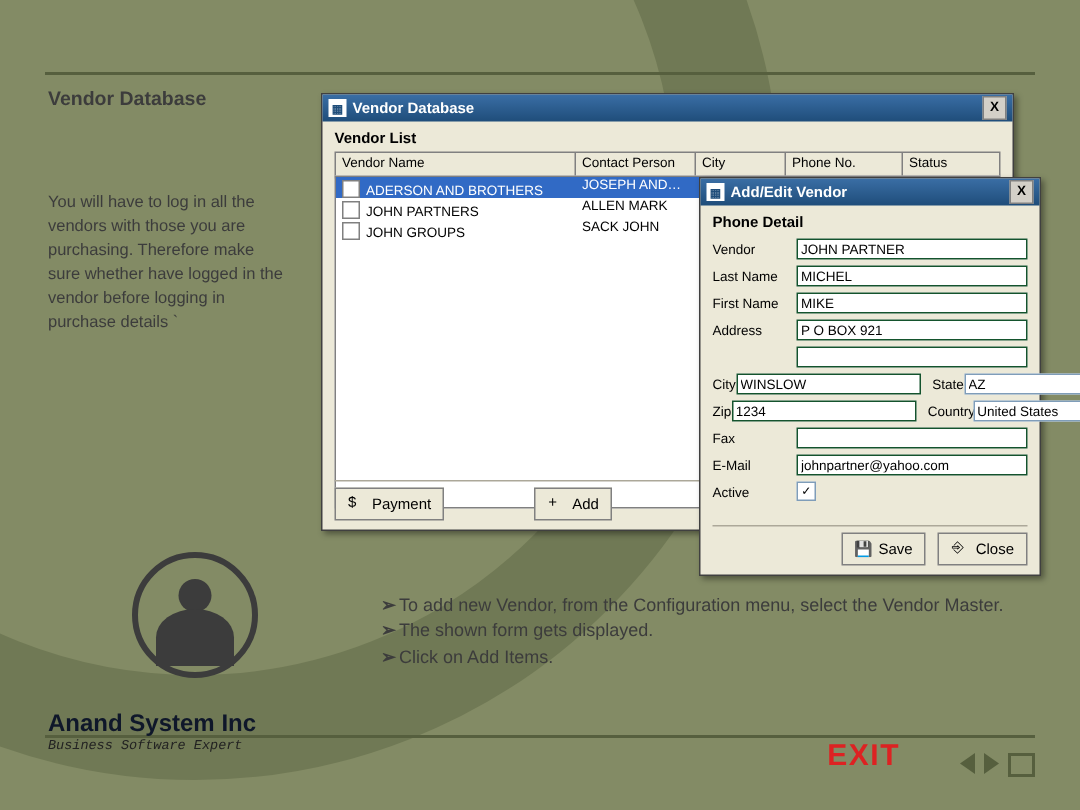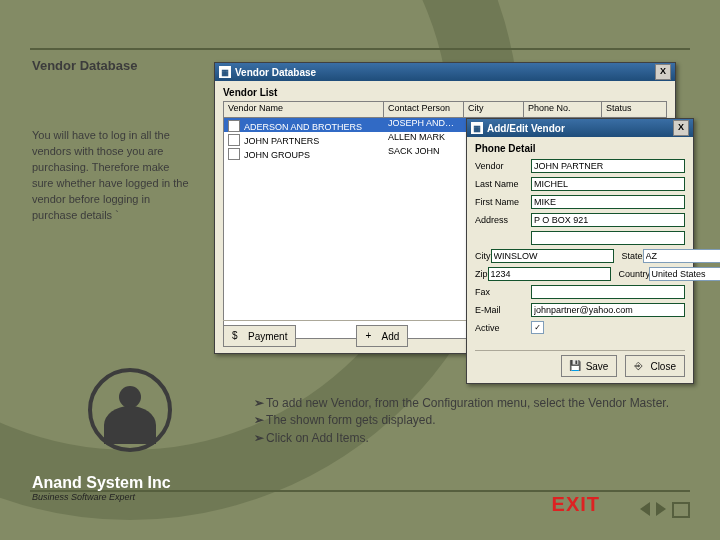--- a/index.html
+++ b/index.html
@@ -11,22 +11,22 @@
 .title{position:absolute;left:32px;top:58px;font-size:13px;color:#3c3c3c;font-weight:bold}
 .paragraph{position:absolute;left:32px;top:128px;width:160px;font-size:11px;color:#3c3c3c;line-height:1.45}
 .hints{position:absolute;left:254px;top:395px;width:430px;font-size:12px;color:#3c3c3c;line-height:1.45}
 .hintline{display:block}
 .bullet{font-family:Arial;font-weight:bold;margin-right:2px}
 .logo-wrap{position:absolute;left:88px;top:368px;width:84px;height:84px}
 .logo-ring{width:84px;height:84px;border:4px solid #3c3c3c;border-radius:50%;box-sizing:border-box;position:relative}
 .logo-head{position:absolute;left:50%;top:14px;width:22px;height:22px;background:#3c3c3c;border-radius:50%;transform:translateX(-50%)}
 .logo-body{position:absolute;left:50%;top:34px;width:52px;height:38px;background:#3c3c3c;border-radius:50% 50% 0 0;transform:translateX(-50%)}
 .company{position:absolute;left:32px;bottom:38px}
-.company .name{font-family:Arial;font-weight:bold;font-size:16px;color:#ffffff}
-.company .tag{font-family:Liberation Sans, sans-serif;font-style:italic;font-size:9px;color:#222}
+.company .name{font-family:Arial;font-weight:bold;font-size:16px;color:#0f172a}
+.company .tag{font-family:Liberation Mono, monospace;font-style:italic;font-size:9px;color:#222}
 .exit{position:absolute;right:120px;bottom:24px;font-family:Arial;font-weight:bold;font-size:20px;color:#d22;letter-spacing:1px;cursor:pointer}
 .nav{position:absolute;right:30px;bottom:22px;display:flex;gap:6px}
 .tri{width:0;height:0;border-top:7px solid transparent;border-bottom:7px solid transparent;cursor:pointer}
 .tri.l{border-right:10px solid #565f3e}.tri.r{border-left:10px solid #565f3e}
 .home{width:14px;height:12px;border:2px solid #565f3e;position:relative;cursor:pointer}
 
 
 .win{position:absolute;background:#ece9d8;border:1px solid #404040;box-shadow:2px 2px 4px rgba(0,0,0,.4);font-family:Tahoma,Arial;font-size:10px}
 .titlebar{background:linear-gradient(#3a6ea5,#1f4d7a);color:#fff;height:18px;display:flex;align-items:center;padding:0 4px;font-size:10px;font-weight:bold}
 .titlebar .ticon{width:12px;height:12px;background:#fff;margin-right:4px;display:flex;align-items:center;justify-content:center;color:#1f4d7a;font-size:8px}

